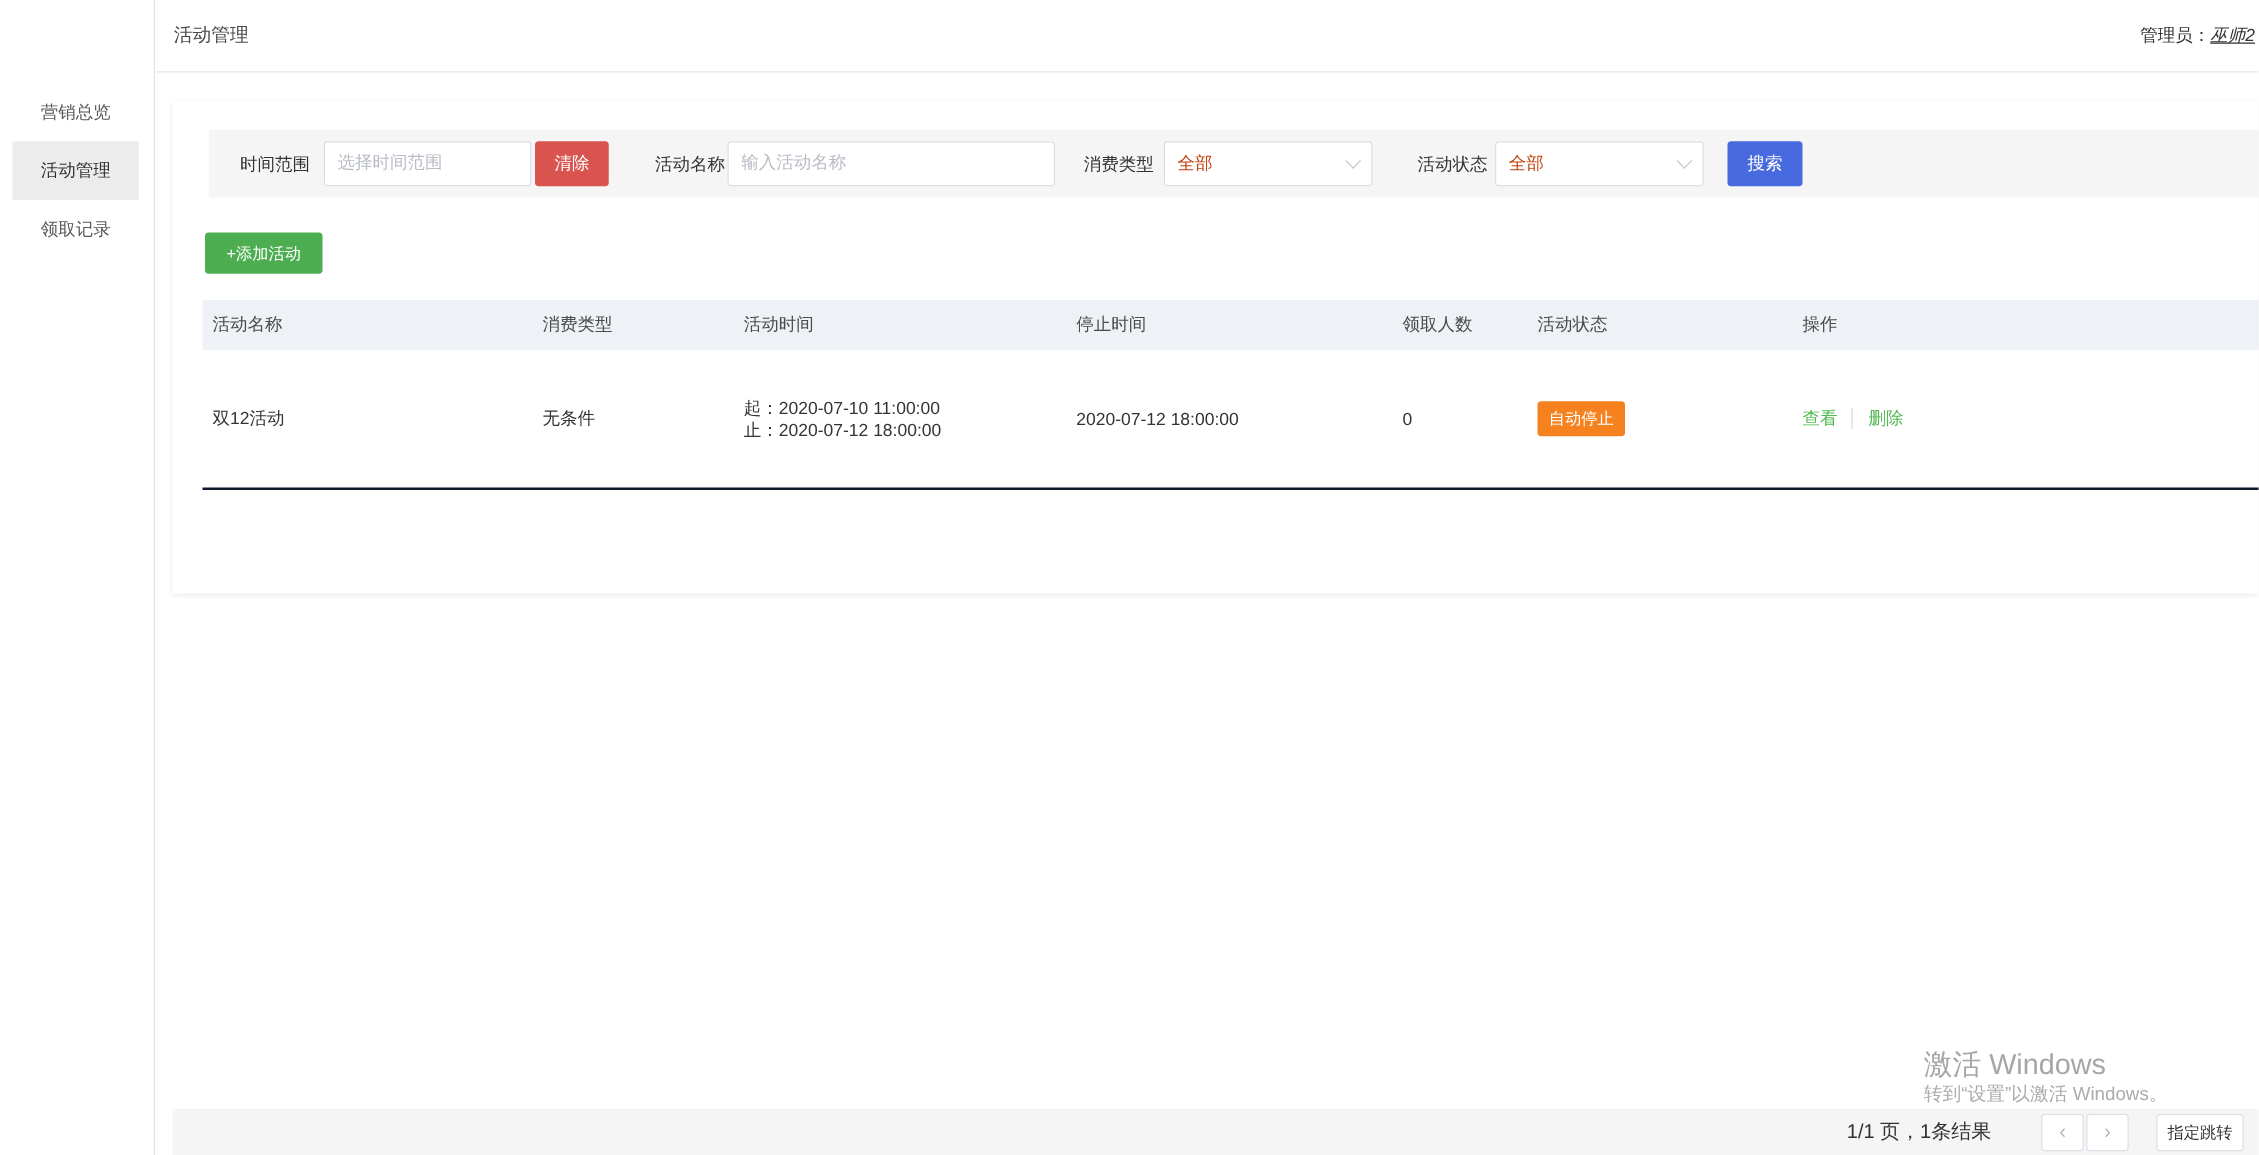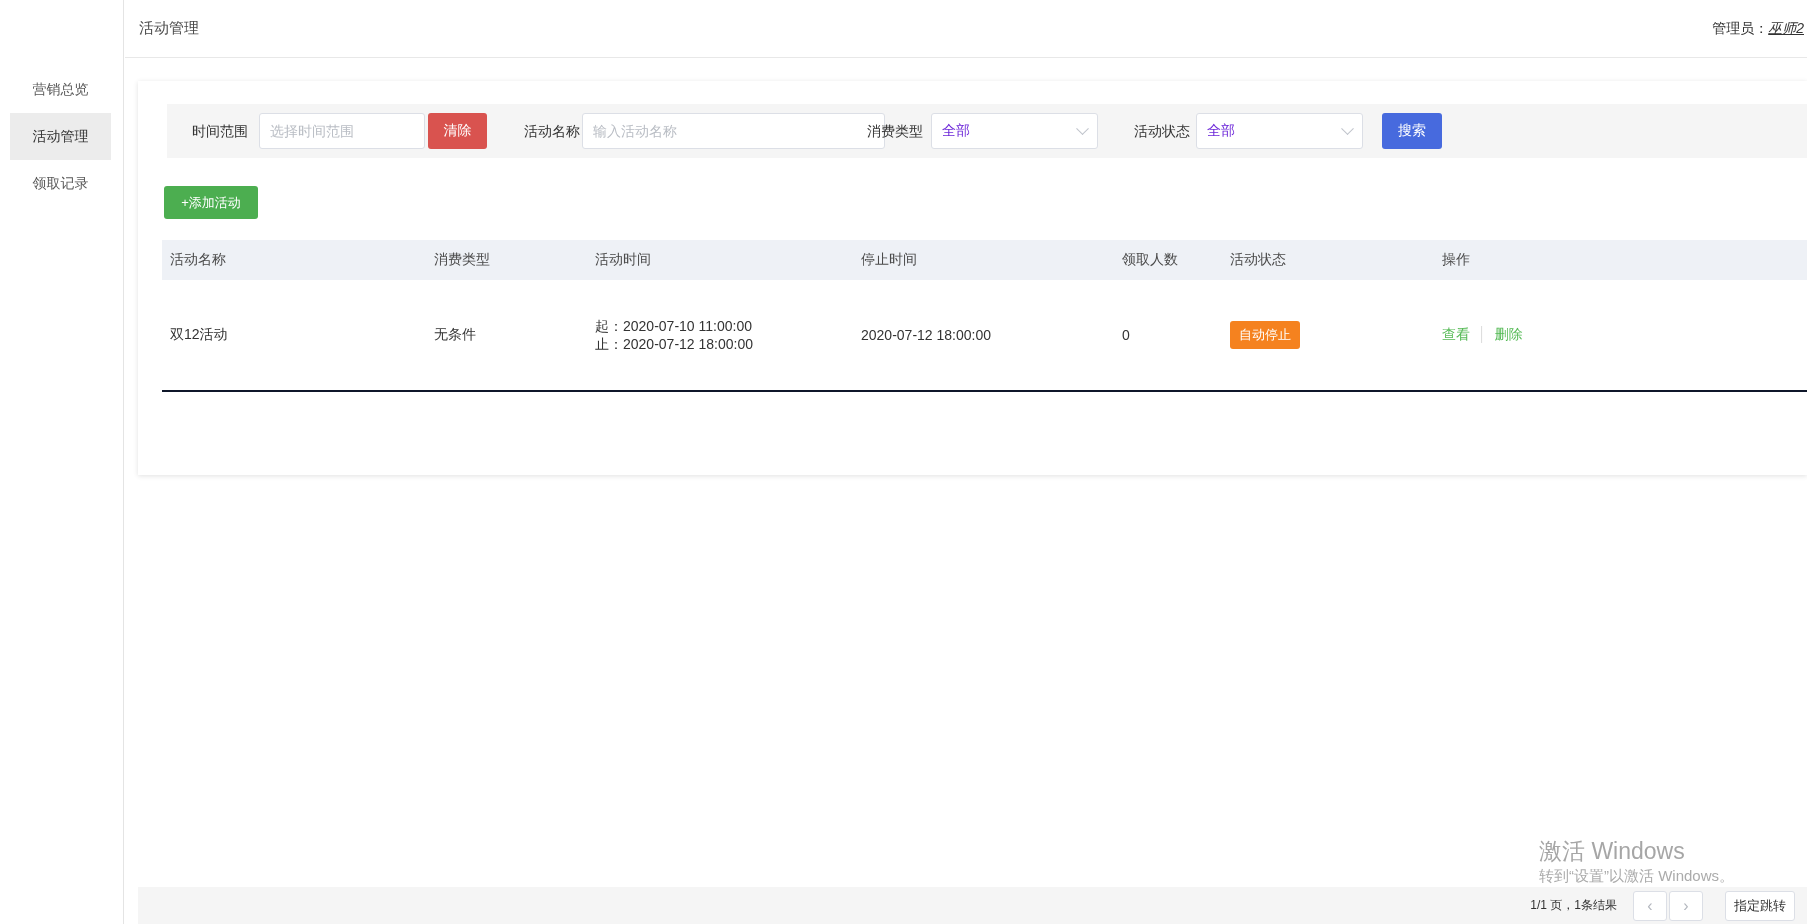--- a/index.html
+++ b/index.html
@@ -30,35 +30,35 @@
 
   
   .card { position:absolute; left:138px; top:81px; width:1669px; height:394px; background:#fff;
           box-shadow:0 1px 5px rgba(0,0,0,0.12); }
 
   
   .filter-bar { position:absolute; left:29px; top:23px; right:0; height:54px; background:#f5f5f5; }
   .filter-bar .lbl { position:absolute; top:0; height:54px; line-height:54px; color:#333; font-size:14px; }
   .inp { position:absolute; top:9px; height:36px; border:1px solid #dcdfe6; border-radius:3px;
          background:#fff; padding:16px 10px; font-size:14px; color:#333; outline:none;
-         font-family:Liberation Sans, sans-serif; }
+         font-family:Liberation Mono, monospace; }
   .inp::placeholder { color:#b9bdc4; }
   .btn { position:absolute; top:9px; height:36px; border:none; border-radius:3px; color:#fff;
          font-size:14px; cursor:pointer; font-family:"Liberation Sans","DejaVu Sans",sans-serif;text-align:center; }
   .sel { position:absolute; top:9px; height:36px; background:#fff; border:1px solid #dcdfe6;
          border-radius:3px; display:flex; align-items:center; padding:0 10px; cursor:pointer; }
-  .sel .val { flex:1; color:#6d28d9; font-size:14px; }
+  .sel .val { flex:1; color:#c2410c; font-size:14px; }
   .chev { width:9px; height:9px; border-right:1.6px solid #c0c4cc; border-bottom:1.6px solid #c0c4cc;
           transform:rotate(45deg) translate(-2px,-2px); }
 
   .lbl-date   { left:25px; }
   .inp-date   { left:92px;  width:166px; }
   .btn-clear  { left:261px; width:59px; }
   .lbl-name   { left:357px; }
-  .inp-name   { left:415px; width:303px; }
+  .inp-name   { left:415px; width:262px; }
   .lbl-consume{ left:700px; }
   .sel-consume{ left:764px; width:167px; }
   .lbl-status { left:967px; }
   .sel-status { left:1029px; width:167px; }
   .btn-search { left:1215px; width:60px; }
 
   .btn-add { position:absolute; left:26px; top:105px; width:94px; height:33px; border:none;
              border-radius:3px; color:#fff; font-size:13px; cursor:pointer;
              font-family:"Liberation Sans","DejaVu Sans",sans-serif; }
 
@@ -75,21 +75,21 @@
   .ops .sep { color:#dcdcdc; margin:0 8px; }
 
   
   .watermark { position:absolute; left:1539px; top:838px; color:#a6a6a6; z-index:1; }
   .watermark .w1 { font-size:23px; line-height:27px; }
   .watermark .w2 { font-size:15px; line-height:21px; color:#ababab; }
 
   
   .bottombar { position:absolute; left:138px; right:0; bottom:0; height:37px; background:#f5f5f5;
                display:flex; align-items:center; justify-content:flex-end; padding-right:12px; z-index:2; }
-  .pg-summary { font-size:12px; color:#333; margin-right:16px; }
+  .pg-summary { font-size:16px; color:#333; margin-right:40px; }
   .pg-btn { width:34px; height:30px; background:#fff; border:1px solid #dcdfe6; border-radius:3px;
             color:#b4b8bf; font-size:16px; line-height:28px; text-align:center; cursor:pointer;
             font-family:"Liberation Sans","DejaVu Sans",sans-serif; }
   .pg-btn.next { margin-left:2px; }
   .pg-jump { margin-left:22px; width:70px; height:30px; background:#fff; border:1px solid #dcdfe6;
              border-radius:3px; color:#333; font-size:13px; cursor:pointer;
              font-family:"Liberation Sans","DejaVu Sans",sans-serif; }
 </style>
 </head>
 <body>

